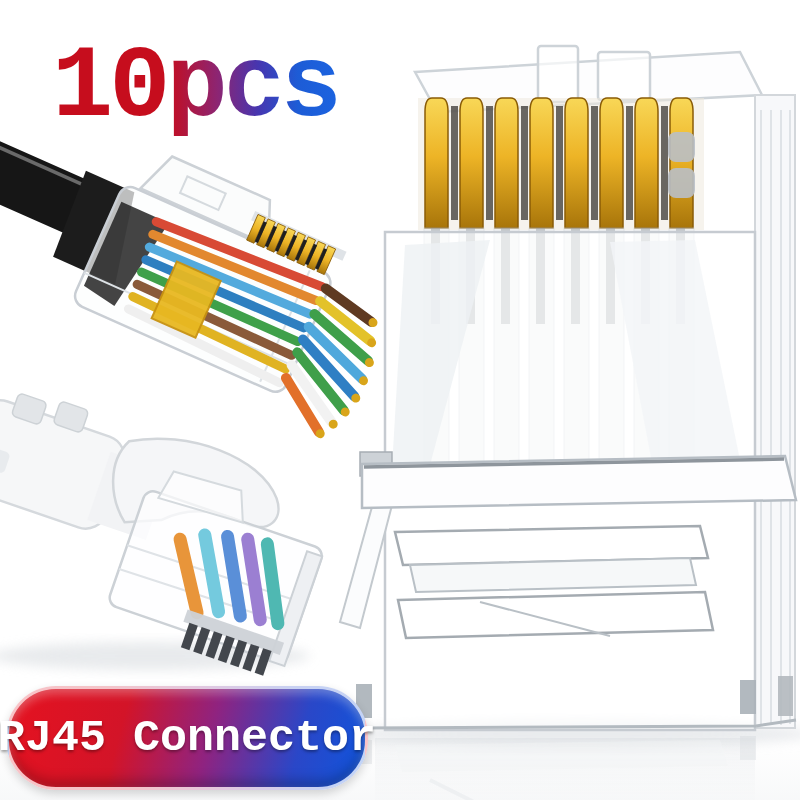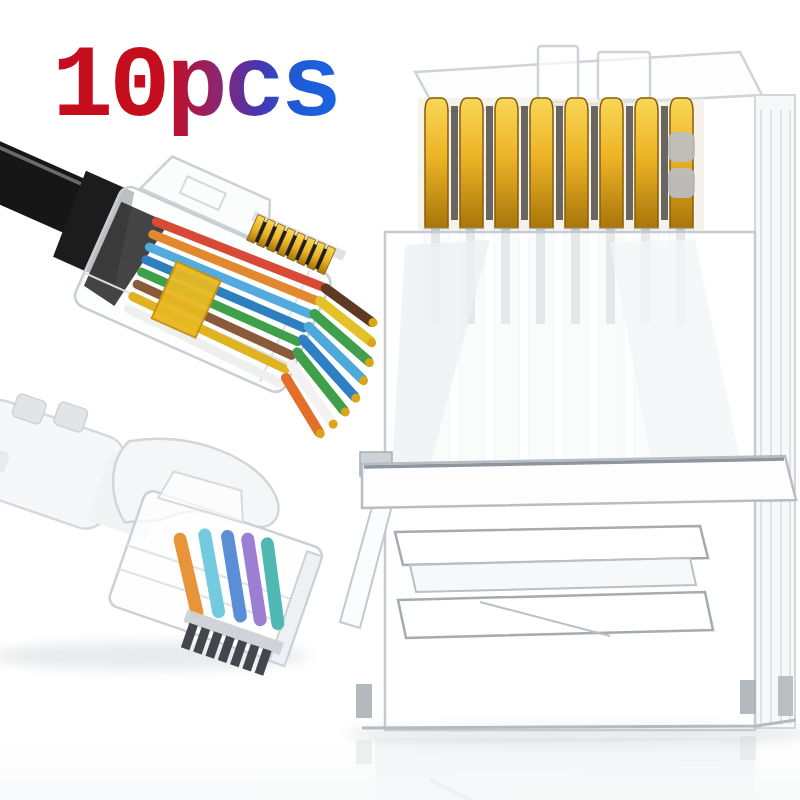--- a/index.html
+++ b/index.html
@@ -273,14 +273,17 @@
           <rect x="286" y="168" width="9" height="26"></rect>
             <rect x="299" y="168" width="9" height="26"></rect>
           <rect x="312" y="168" width="9" height="26"></rect>
         </g>
       </g>
     </g>
   </svg>
 
   <h1 class="qty">10pcs</h1>
 
+  <div class="badge">
+    <span>RJ45 Connector</span>
+  </div>
 
 </div>
 
 </body></html>

